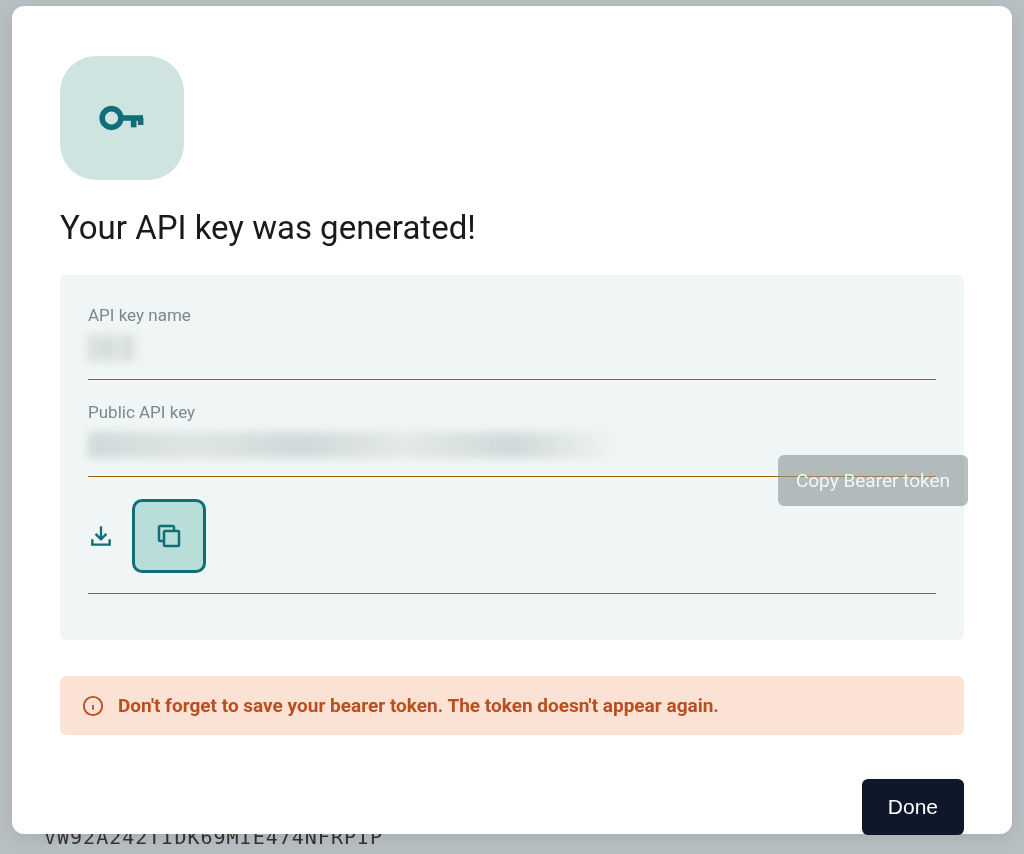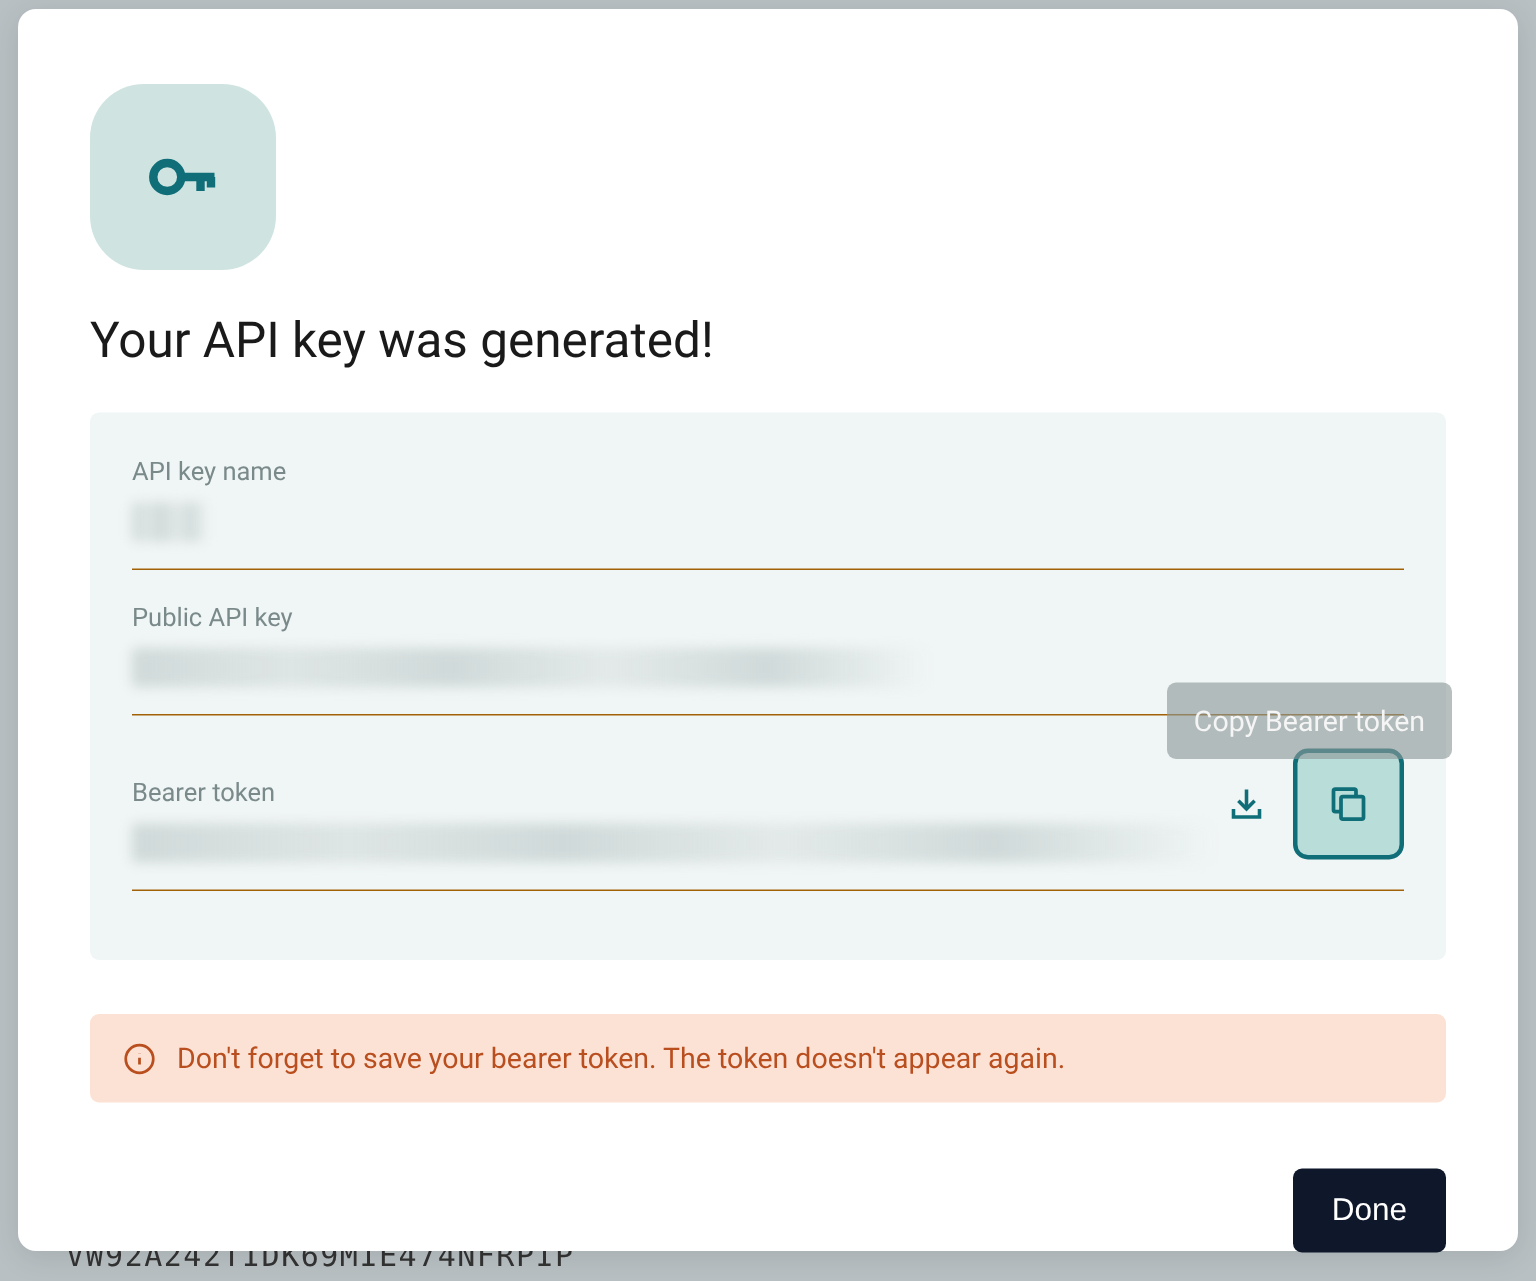--- a/index.html
+++ b/index.html
@@ -153,21 +153,21 @@
       gap: 14px;
       margin-bottom: 44px;
     }
     .warning-icon {
       color: #b94e1f;
       flex-shrink: 0;
     }
     .warning-text {
       color: #b94e1f;
       font-size: 19px;
-      font-weight: 400;
+      font-weight: 700;
     }
     .footer {
       display: flex;
       justify-content: flex-end;
     }
     .done-btn {
       background: #0f172a;
       color: #ffffff;
       border: none;
       font-size: 21px;
@@ -202,24 +202,20 @@
       <div class="blurred-value blurred-short"></div>
     </div>
 
     <div class="field">
       <div class="field-label">Public API key</div>
       <div class="blurred-value blurred-long"></div>
     </div>
 
     <div class="field">
       <div class="bearer-row">
-        <div class="bearer-left">
-          <div class="field-label">Bearer token</div>
-          <div class="blurred-value blurred-full"></div>
-        </div>
         <div class="bearer-actions">
           <div class="download-btn">
             <svg width="26" height="26" viewBox="0 0 24 24" fill="none" stroke="currentColor" stroke-width="2.2">
               <path d="M12 3 L12 14"></path>
               <path d="M7 10 L12 15 L17 10"></path>
               <path d="M4 15 L4 20 L20 20 L20 15"></path>
             </svg>
           </div>
           <div class="copy-btn">
             <svg width="30" height="30" viewBox="0 0 24 24" fill="none" stroke="currentColor" stroke-width="2">

